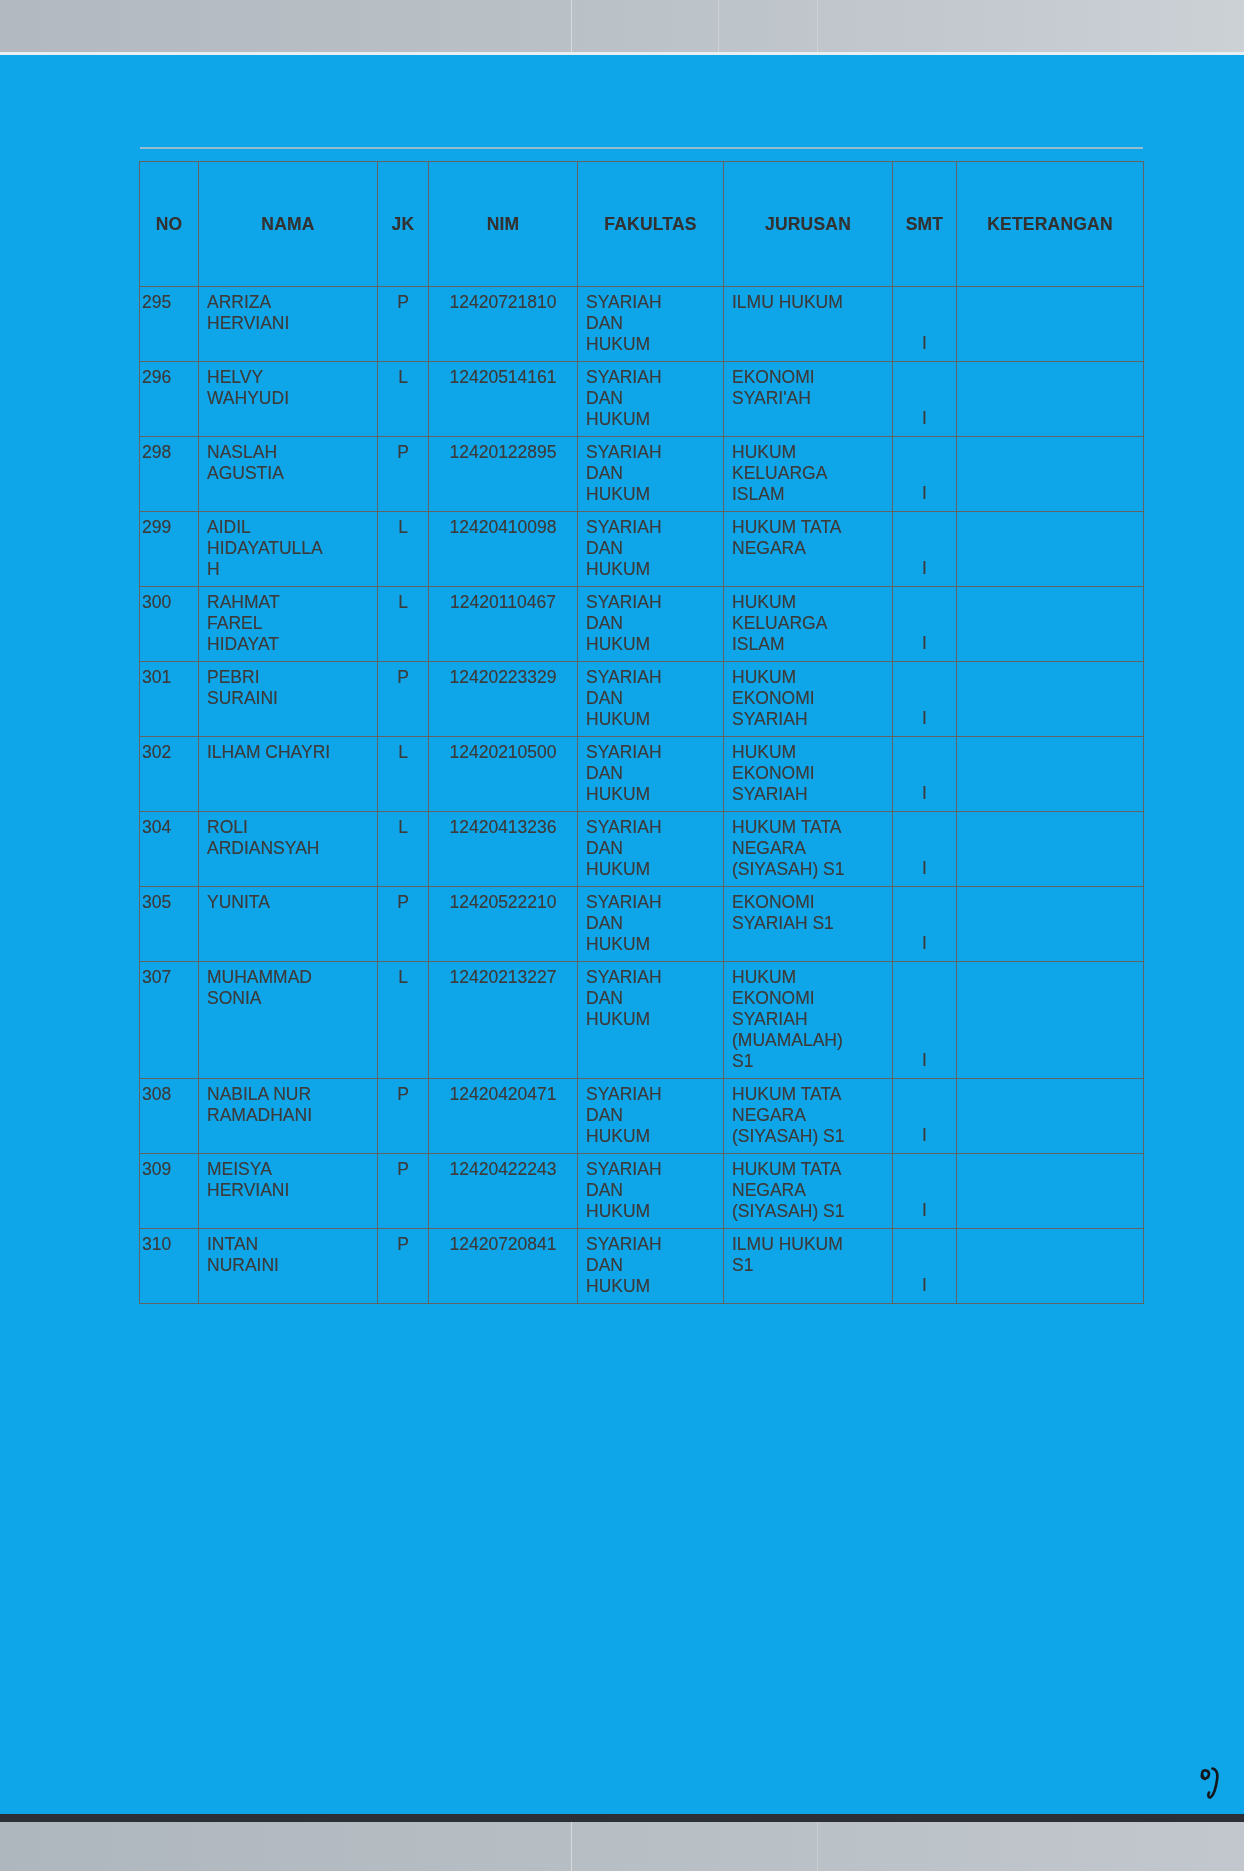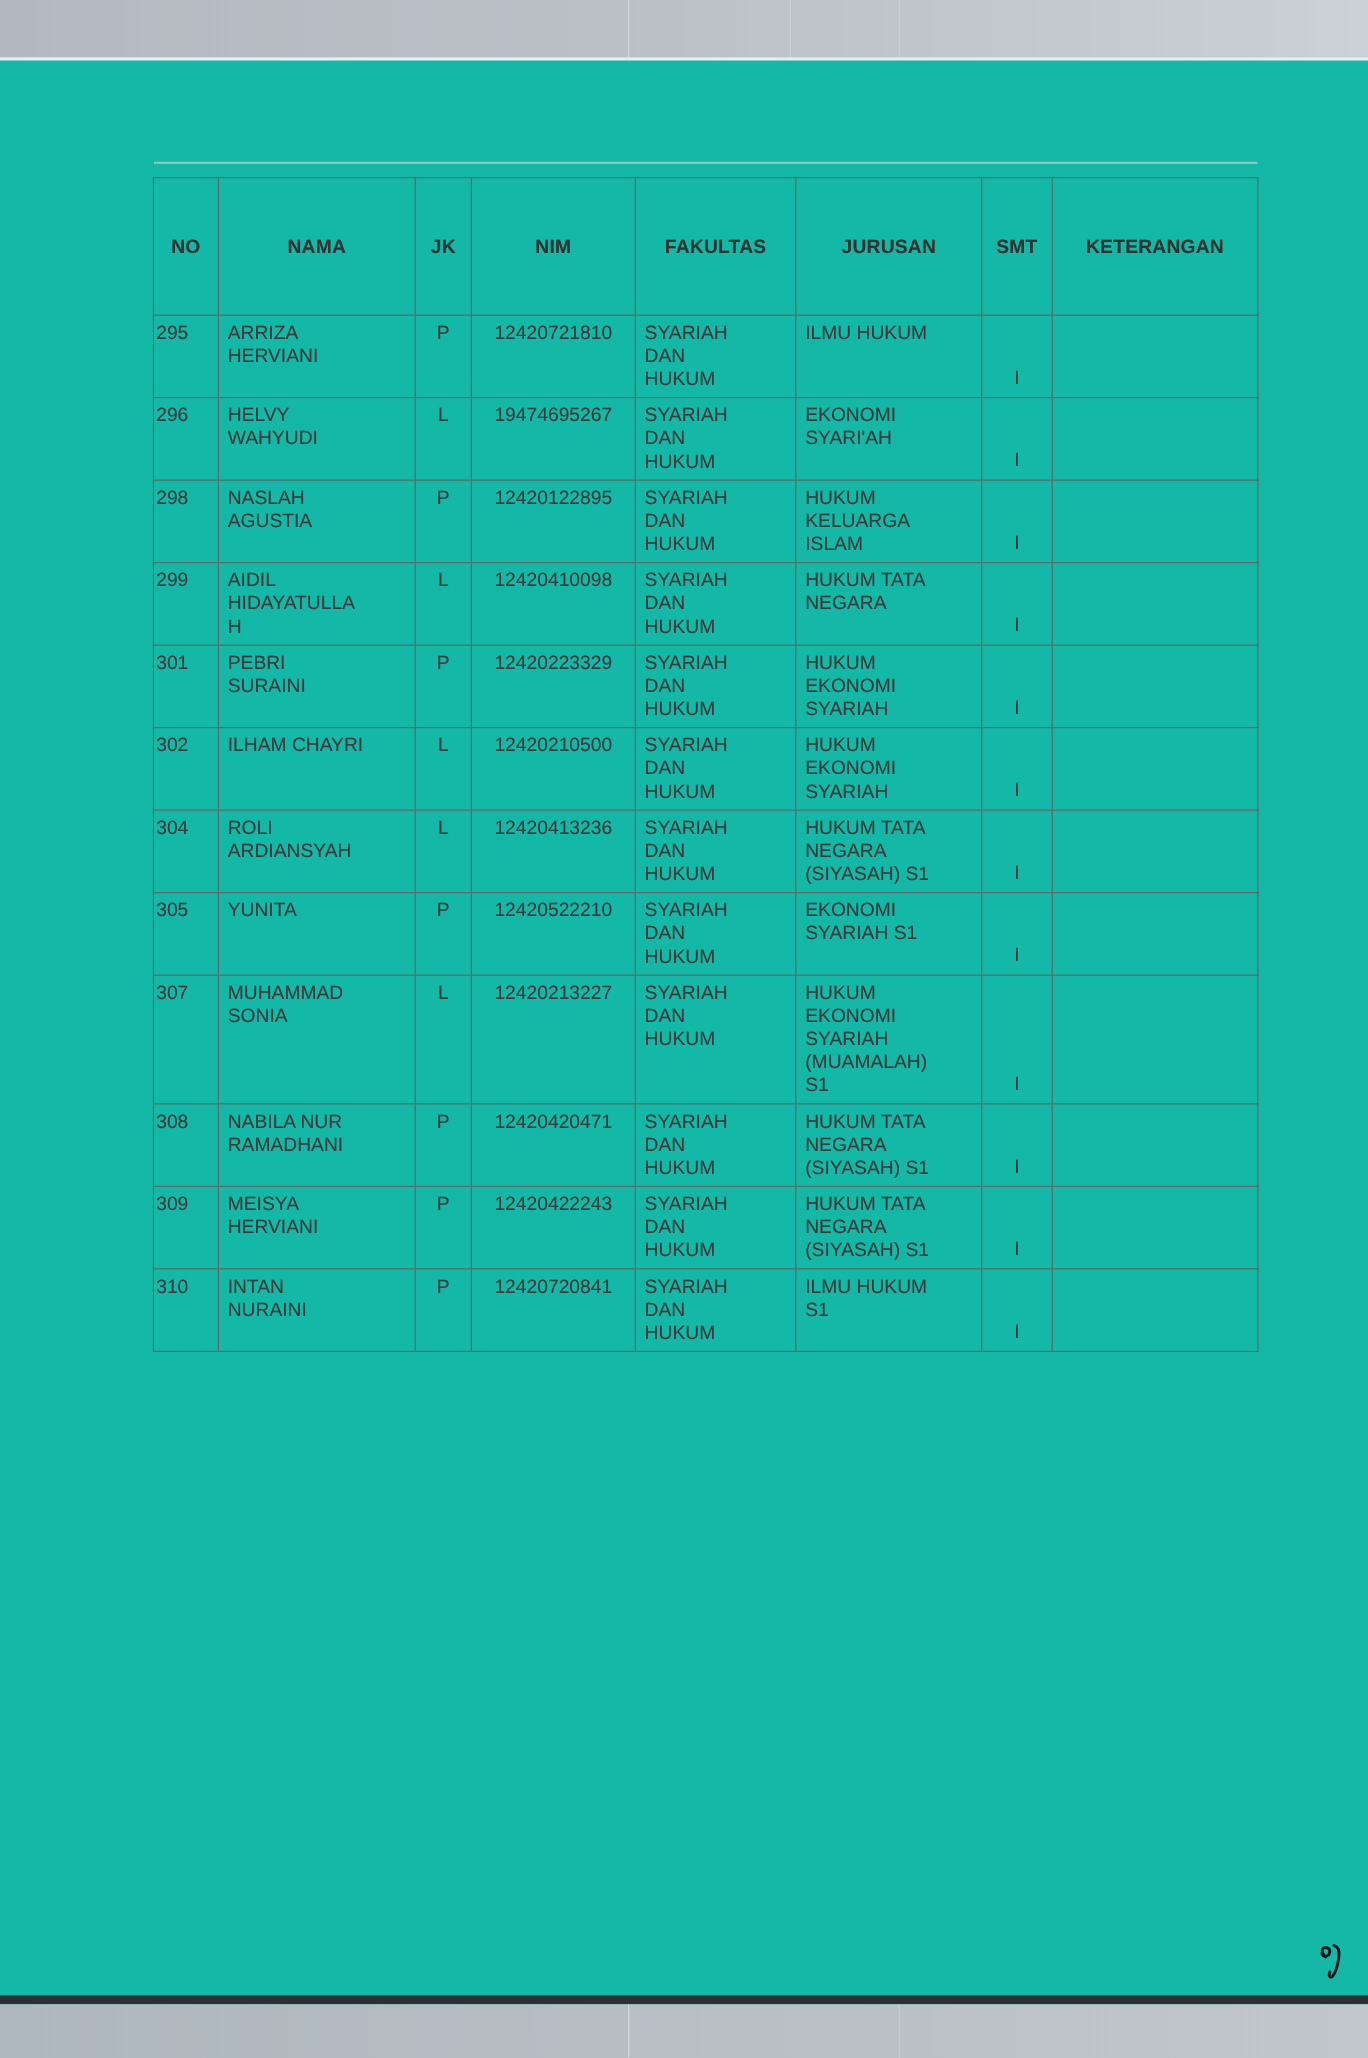--- a/index.html
+++ b/index.html
@@ -1,19 +1,19 @@
 <!DOCTYPE html>
 <html><head>
 <meta charset="utf-8">
 <style>
   html,body { margin:0; padding:0; background:#e8e8e8; }
   .stage {
     position:relative;
     width:1244px; height:1871px;
-    background:#14b8a6;
+    background:#0ea5e9;
     overflow:hidden;
     font-family:"Liberation Sans", sans-serif;
   }
 
   
   .band-top {
     position:absolute; top:0; left:0; width:1244px; height:52px;
     background:linear-gradient(to right,#b2b9c0,#b9c0c6 45%,#c3c9cf 78%,#ccd1d6);
     border-bottom:3px solid #e9eef2;
   }
@@ -112,21 +112,21 @@
 HUKUM</td>
           <td class="col-jurusan">ILMU HUKUM</td>
           <td class="col-smt">I</td>
           <td class="col-keterangan"></td>
         </tr>
         <tr>
           <td class="col-no">296</td>
           <td class="col-nama">HELVY
 WAHYUDI</td>
           <td class="col-jk">L</td>
-          <td class="col-nim">19474695267</td>
+          <td class="col-nim">12420514161</td>
           <td class="col-fakultas">SYARIAH
 DAN
 HUKUM</td>
           <td class="col-jurusan">EKONOMI
 SYARI'AH</td>
           <td class="col-smt">I</td>
           <td class="col-keterangan"></td>
         </tr>
         <tr>
           <td class="col-no">298</td>
@@ -148,20 +148,36 @@
           <td class="col-nama">AIDIL
 HIDAYATULLA
 H</td>
           <td class="col-jk">L</td>
           <td class="col-nim">12420410098</td>
           <td class="col-fakultas">SYARIAH
 DAN
 HUKUM</td>
           <td class="col-jurusan">HUKUM TATA
 NEGARA</td>
+          <td class="col-smt">I</td>
+          <td class="col-keterangan"></td>
+        </tr>
+        <tr>
+          <td class="col-no">300</td>
+          <td class="col-nama">RAHMAT
+FAREL
+HIDAYAT</td>
+          <td class="col-jk">L</td>
+          <td class="col-nim">12420110467</td>
+          <td class="col-fakultas">SYARIAH
+DAN
+HUKUM</td>
+          <td class="col-jurusan">HUKUM
+KELUARGA
+ISLAM</td>
           <td class="col-smt">I</td>
           <td class="col-keterangan"></td>
         </tr>
         <tr>
           <td class="col-no">301</td>
           <td class="col-nama">PEBRI
 SURAINI</td>
           <td class="col-jk">P</td>
           <td class="col-nim">12420223329</td>
           <td class="col-fakultas">SYARIAH

